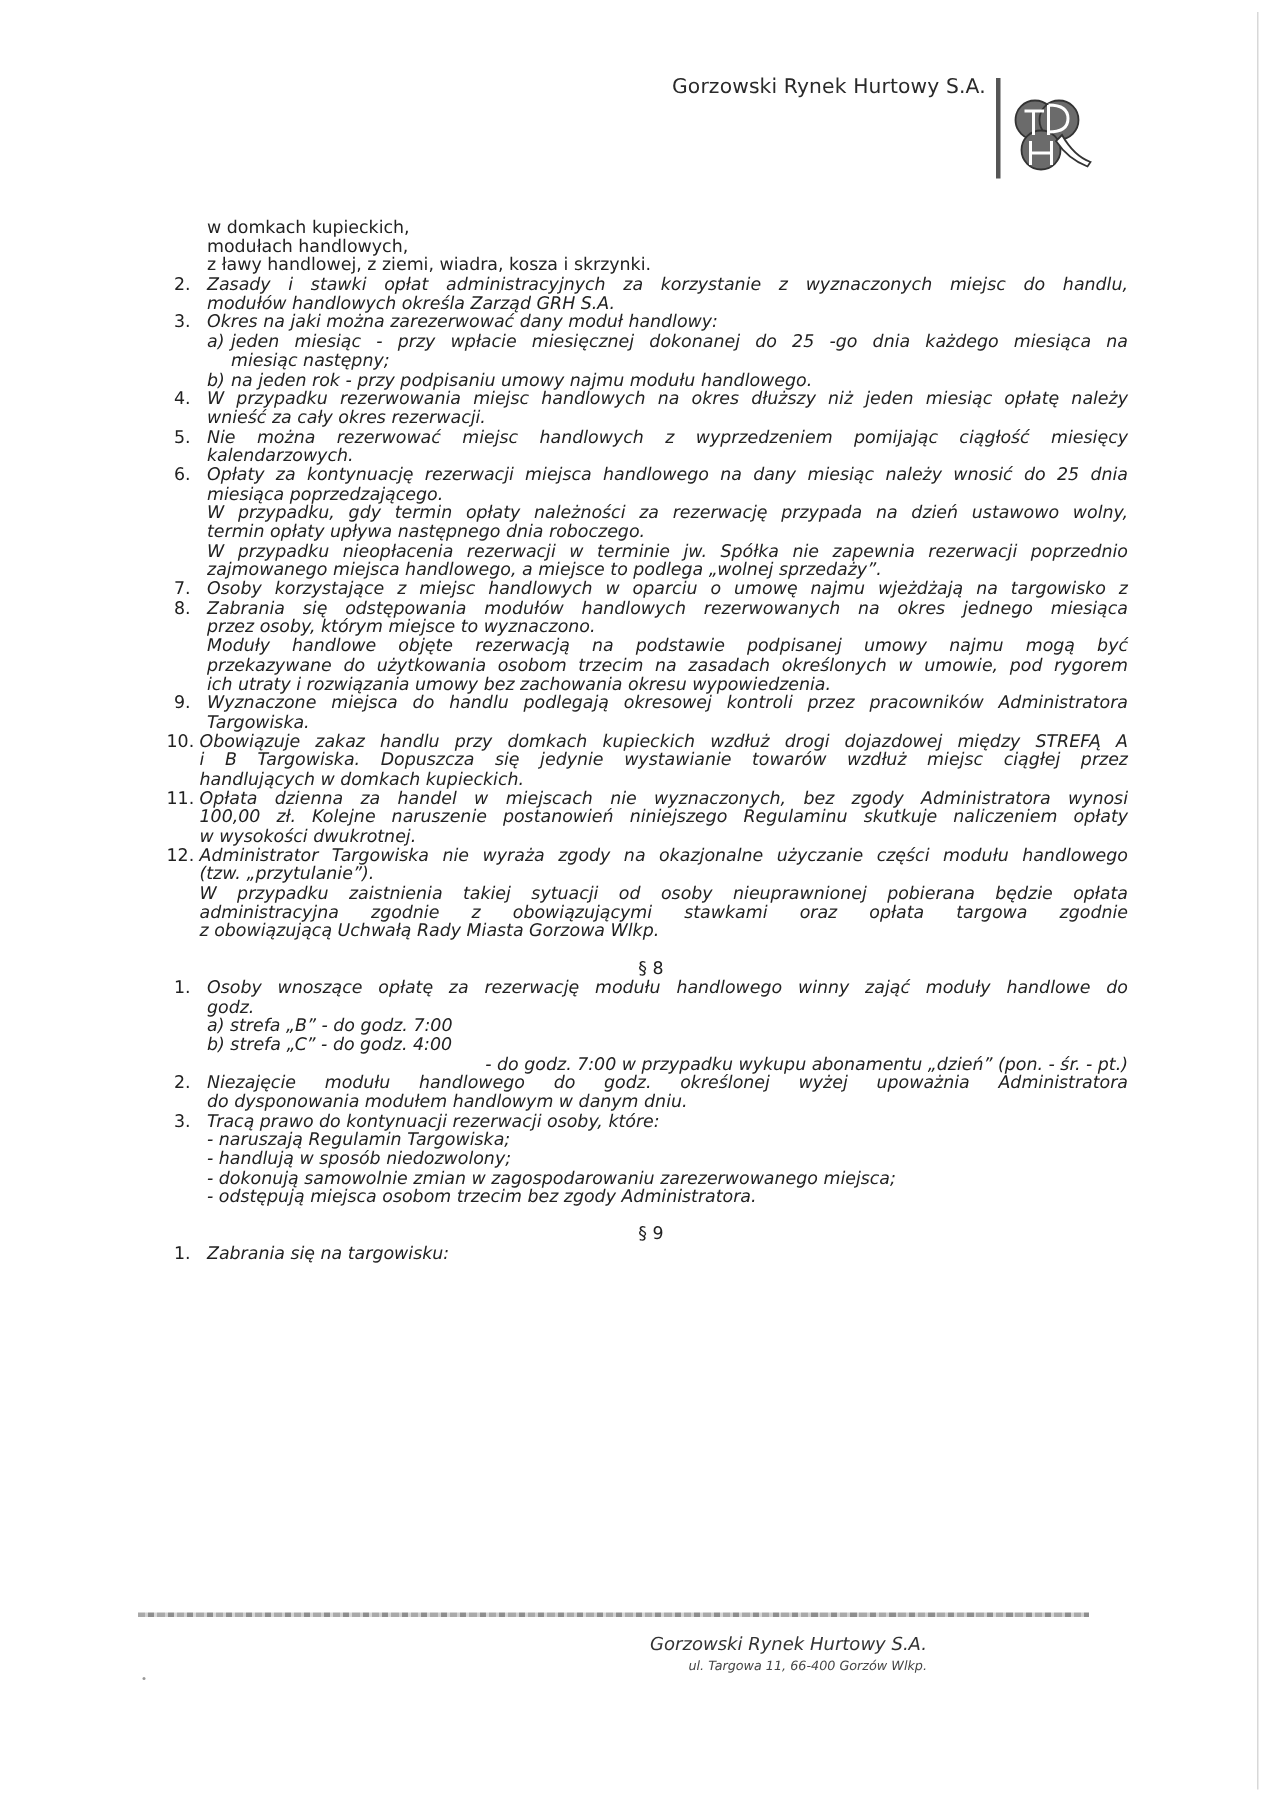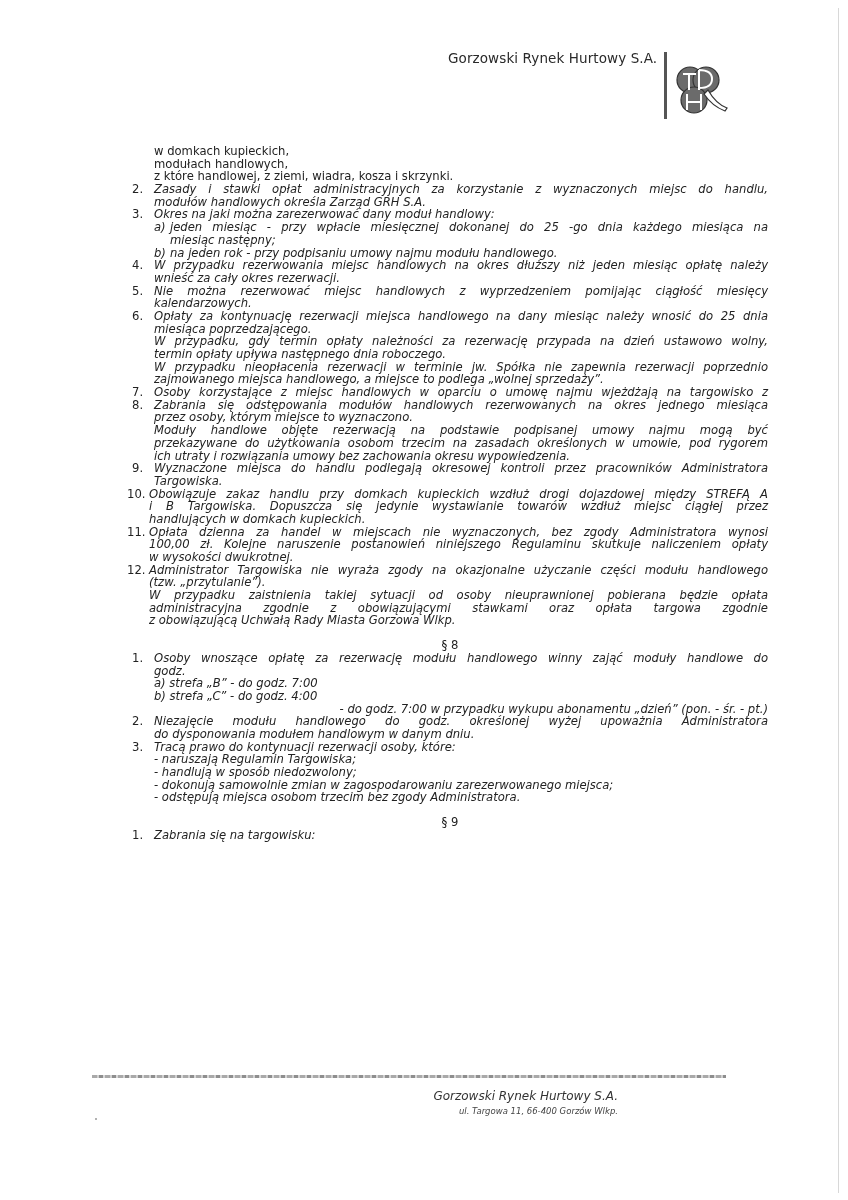--- a/index.html
+++ b/index.html
@@ -5,21 +5,21 @@
   html, body { margin: 0; padding: 0; background: #ffffff; }
   body { width: 848px; height: 1200px; position: relative; overflow: hidden;
          font-family: "DejaVu Sans", sans-serif; color: #222; }
   .page { position: absolute; left: 0; top: 0; width: 744px; height: 1200px; }
   .edge-line { position: absolute; left: 838px; top: 8px; width: 1px; height: 1185px; background: #d8d8d8; }
 
   .hdr-title { position: absolute; left: 448px; top: 50px; font-size: 13.5px; color: #2a2a2a; letter-spacing: 0.1px; }
   .hdr-bar { position: absolute; left: 664px; top: 52px; width: 3px; height: 67px; background: #555; }
   .logo { position: absolute; left: 672px; top: 64px; width: 56px; height: 52px; }
 
-  .body-text { position: absolute; left: 132px; top: 145px; width: 636px; font-size: 11.6px; line-height: 12.7px; color: #222; }
+  .body-text { position: absolute; left: 116px; top: 145px; width: 636px; font-size: 11.6px; line-height: 12.7px; color: #222; }
   .ln { white-space: nowrap; height: 12.7px; }
   .j { text-align: justify; text-align-last: justify; white-space: normal; }
   .row { display: flex; }
   .num { width: 22px; flex: 0 0 22px; }
   .num2 { width: 22px; flex: 0 0 22px; margin-left: -5px; }
   .cont { flex: 1; font-style: italic; }
   .sub { padding-left: 22px; }
   .subsub { display: flex; padding-left: 22px; }
   .subsub .lbl { width: 16px; flex: 0 0 16px; }
   .gap { height: 12px; }
@@ -45,21 +45,21 @@
     <circle cx="22" cy="36" r="13" fill="#6b6b6b" stroke="#333" stroke-width="1.2"></circle>
     <path d="M36 26 Q44 40 55 44 L53 47 Q40 42 32 30 Z" fill="#fff" stroke="#333" stroke-width="1.2"></path>
     <path d="M11 10 L24 10 M17 10 L17 26 M27 6 L27 26 M27 6 Q40 6 40 15 Q40 24 27 24" fill="none" stroke="#fff" stroke-width="2"></path>
     <path d="M15 30 L15 46 M29 30 L29 46 M15 38 L29 38" fill="none" stroke="#fff" stroke-width="2"></path>
   </svg>
 
   <div class="body-text">
     <div class="sub">
       <div class="ln">w domkach kupieckich,</div>
       <div class="ln">modułach handlowych,</div>
-      <div class="ln">z które handlowej, z ziemi, wiadra, kosza i skrzynki.</div>
+      <div class="ln">z ławy handlowej, z ziemi, wiadra, kosza i skrzynki.</div>
     </div>
     <div id="s7-list">
         <div class="row">
           <div class="num">2.</div>
           <div class="cont">
             <div class="ln j">Zasady i stawki opłat administracyjnych za korzystanie z wyznaczonych miejsc do handlu,</div>
             <div class="ln">modułów handlowych określa Zarząd GRH S.A.</div>
           </div>
         </div>
         <div class="row">

